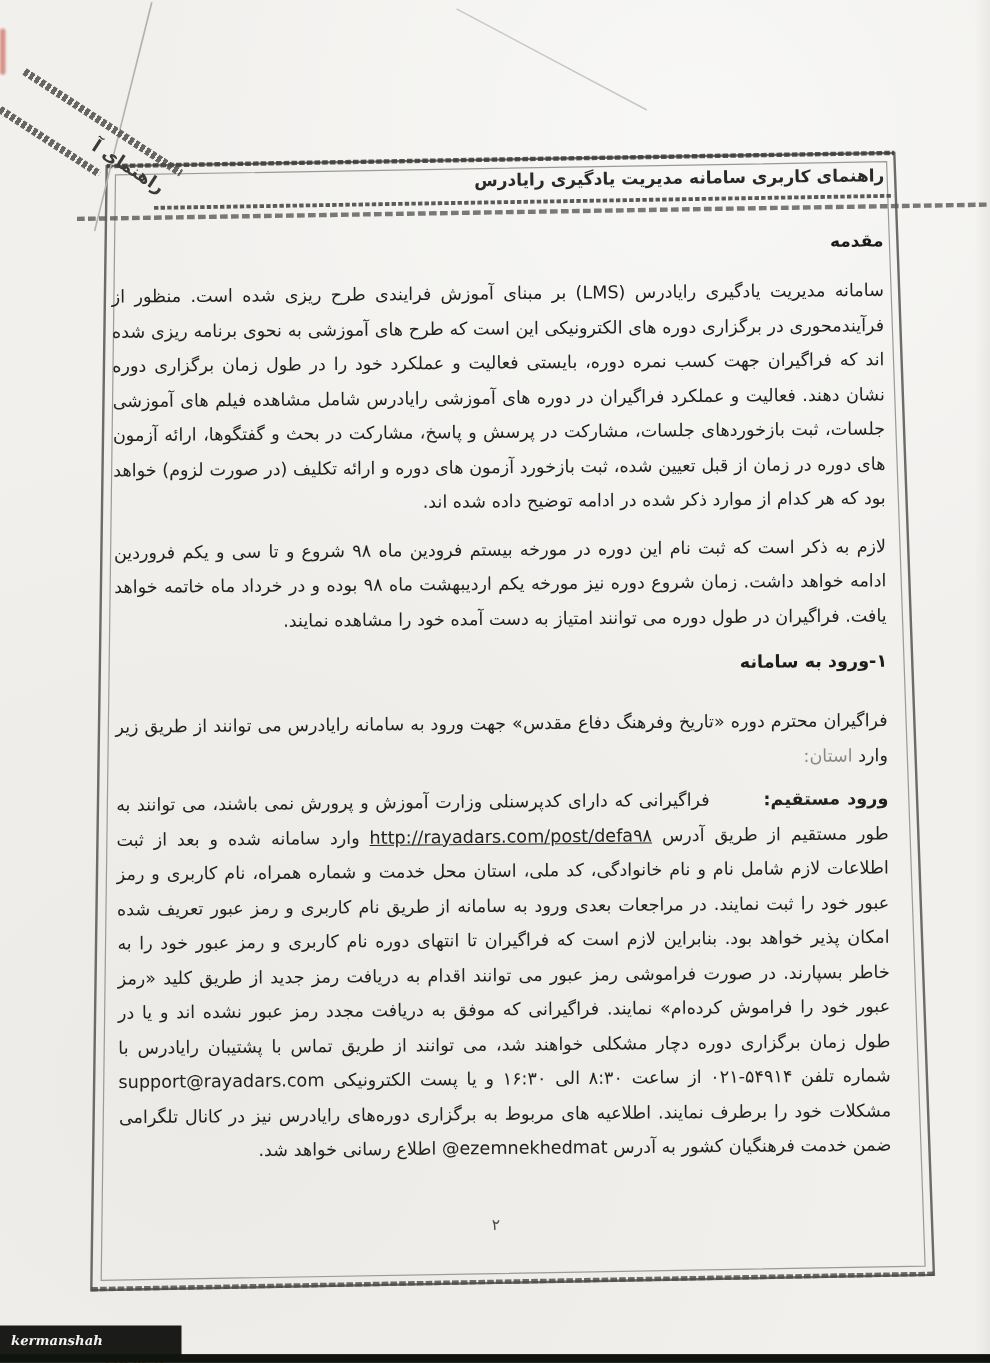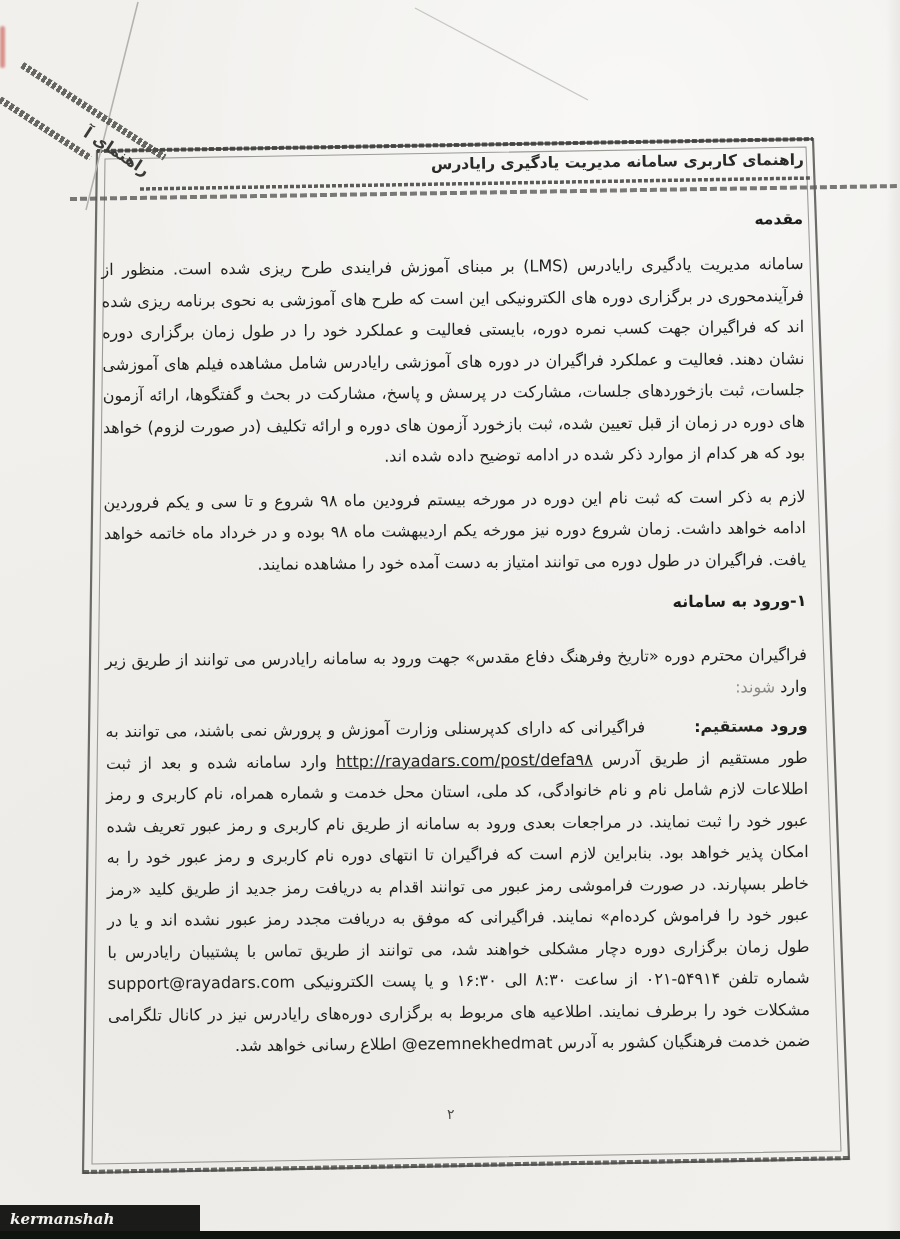--- a/index.html
+++ b/index.html
@@ -46,21 +46,21 @@
   .p-login-intro{margin-top:24px !important;}
   .p-direct{margin-top:8px !important;}
   .lead-bold{font-weight:bold;margin-left:43px;}
   .faded{opacity:.5;}
   .ltr{direction:ltr;unicode-bidi:embed;font-family:"DejaVu Sans",sans-serif;}
   .url{text-decoration:underline;}
   .page-number{position:absolute;left:447px;top:1106px;font-size:14px;color:#4a4a48;}
   
   .watermark-badge{position:absolute;left:0;top:1205px;height:28px;padding:0 14px 0 10px;
     background:#1b1b19;display:flex;align-items:center;
-    font-family:"DejaVu Serif",serif;font-style:italic;font-weight:bold;font-size:15px;}
+    font-family:"DejaVu Serif",serif;font-style:italic;font-weight:bold;font-size:12px;}
   .watermark-site-name{color:#f4f2ee;}
   .watermark-site-domain{color:#a16207;margin-left:2px;margin-top:40px;}
   
   .bottom-scan-strip{position:absolute;left:0;bottom:0;width:900px;height:8px;background:#10140f;}
 </style>
 </head>
 <body>
 
 <div class="scan-root">
 
@@ -92,21 +92,21 @@
 
   <div class="content">
     <h2>مقدمه</h2>
 
     <p class="p-intro-1">سامانه مدیریت یادگیری رایادرس (LMS) بر مبنای آموزش فرایندی طرح ریزی شده است. منظور از فرآیندمحوری در برگزاری دوره های الکترونیکی این است که طرح های آموزشی به نحوی برنامه ریزی شده اند که فراگیران جهت کسب نمره دوره، بایستی فعالیت و عملکرد خود را در طول زمان برگزاری دوره نشان دهند. فعالیت و عملکرد فراگیران در دوره های آموزشی رایادرس شامل مشاهده فیلم های آموزشی جلسات، ثبت بازخوردهای جلسات، مشارکت در پرسش و پاسخ، مشارکت در بحث و گفتگوها، ارائه آزمون های دوره در زمان از قبل تعیین شده، ثبت بازخورد آزمون های دوره و ارائه تکلیف (در صورت لزوم) خواهد بود که هر کدام از موارد ذکر شده در ادامه توضیح داده شده اند.</p>
 
     <p class="p-intro-2">لازم به ذکر است که ثبت نام این دوره در مورخه بیستم فرودین ماه ۹۸ شروع و تا سی و یکم فروردین ادامه خواهد داشت. زمان شروع دوره نیز مورخه یکم اردیبهشت ماه ۹۸ بوده و در خرداد ماه خاتمه خواهد یافت. فراگیران در طول دوره می توانند امتیاز به دست آمده خود را مشاهده نمایند.</p>
 
     <h2 class="h-login">۱-ورود به سامانه</h2>
 
-    <p class="p-login-intro"><span>فراگیران محترم دوره «تاریخ وفرهنگ دفاع مقدس» جهت ورود به سامانه رایادرس می توانند از طریق زیر وارد</span> <span class="faded">شوند:</span></p>
+    <p class="p-login-intro"><span>فراگیران محترم دوره «تاریخ وفرهنگ دفاع مقدس» جهت ورود به سامانه رایادرس می توانند از طریق زیر وارد</span> <span class="faded">استان:</span></p>
 
     <p class="p-direct"><span class="lead-bold">ورود مستقیم:</span><span> فراگیرانی که دارای کدپرسنلی وزارت آموزش و پرورش نمی باشند، می توانند به طور مستقیم از طریق آدرس </span><span class="ltr url">http://rayadars.com/post/defa۹۸</span><span> وارد سامانه شده و بعد از ثبت اطلاعات لازم شامل نام و نام خانوادگی، کد ملی، استان محل خدمت و شماره همراه، نام کاربری و رمز عبور خود را ثبت نمایند. در مراجعات بعدی ورود به سامانه از طریق نام کاربری و رمز عبور تعریف شده امکان پذیر خواهد بود. بنابراین لازم است که فراگیران تا انتهای دوره نام کاربری و رمز عبور خود را به خاطر بسپارند. در صورت فراموشی رمز عبور می توانند اقدام به دریافت رمز جدید از طریق کلید «رمز عبور خود را فراموش کرده‌ام» نمایند. فراگیرانی که موفق به دریافت مجدد رمز عبور نشده اند و یا در طول زمان برگزاری دوره دچار مشکلی خواهند شد، می توانند از طریق تماس با پشتیبان رایادرس با شماره تلفن ۵۴۹۱۴-۰۲۱ از ساعت ۸:۳۰ الی ۱۶:۳۰ و یا پست الکترونیکی </span><span class="ltr">support@rayadars.com</span><span> مشکلات خود را برطرف نمایند. اطلاعیه های مربوط به برگزاری دوره‌های رایادرس نیز در کانال تلگرامی ضمن خدمت فرهنگیان کشور به آدرس </span><span class="ltr">@ezemnekhedmat</span><span> اطلاع رسانی خواهد شد.</span></p>
   </div>
 
   <div class="page-number">۲</div>
 
   <div class="watermark-badge">
     <span class="watermark-site-name">kermanshah</span>
       <span class="watermark-site-domain">cfu.ac.ir</span>
   </div>

